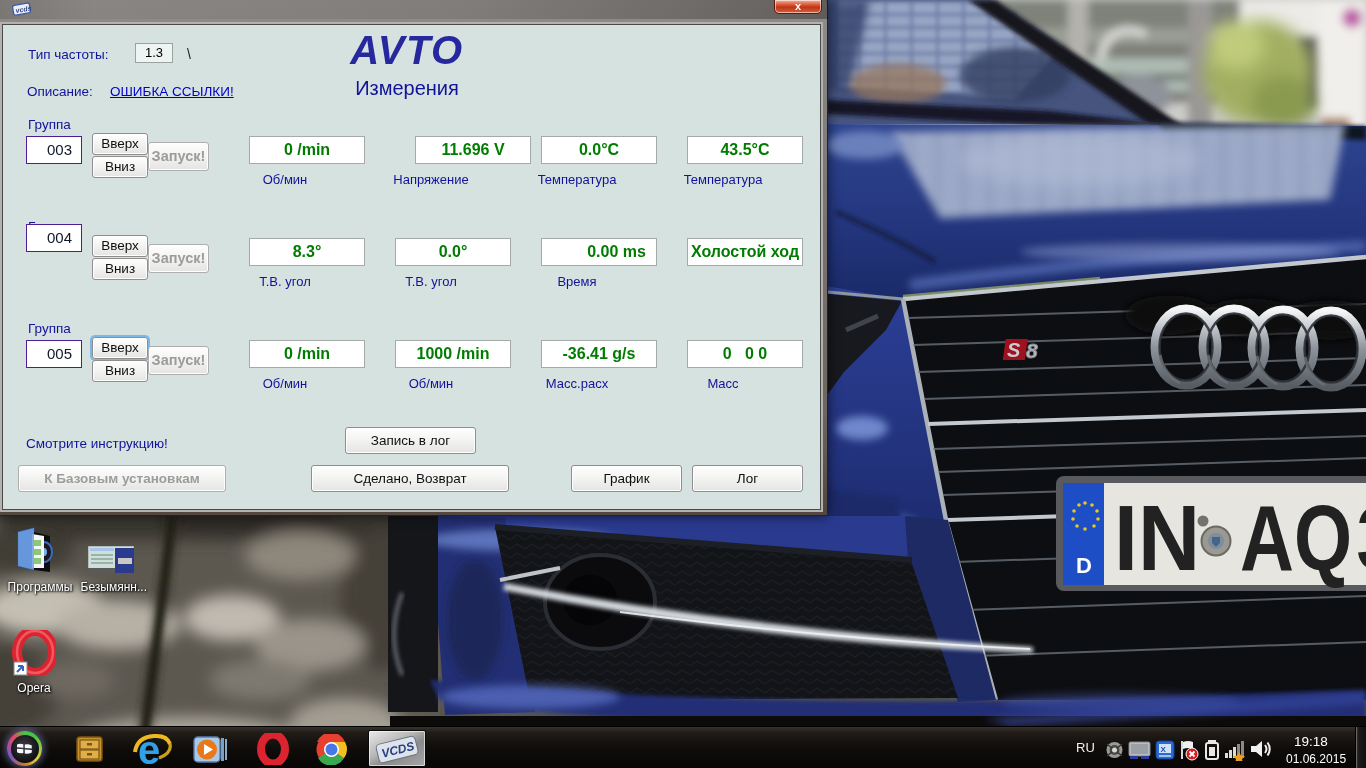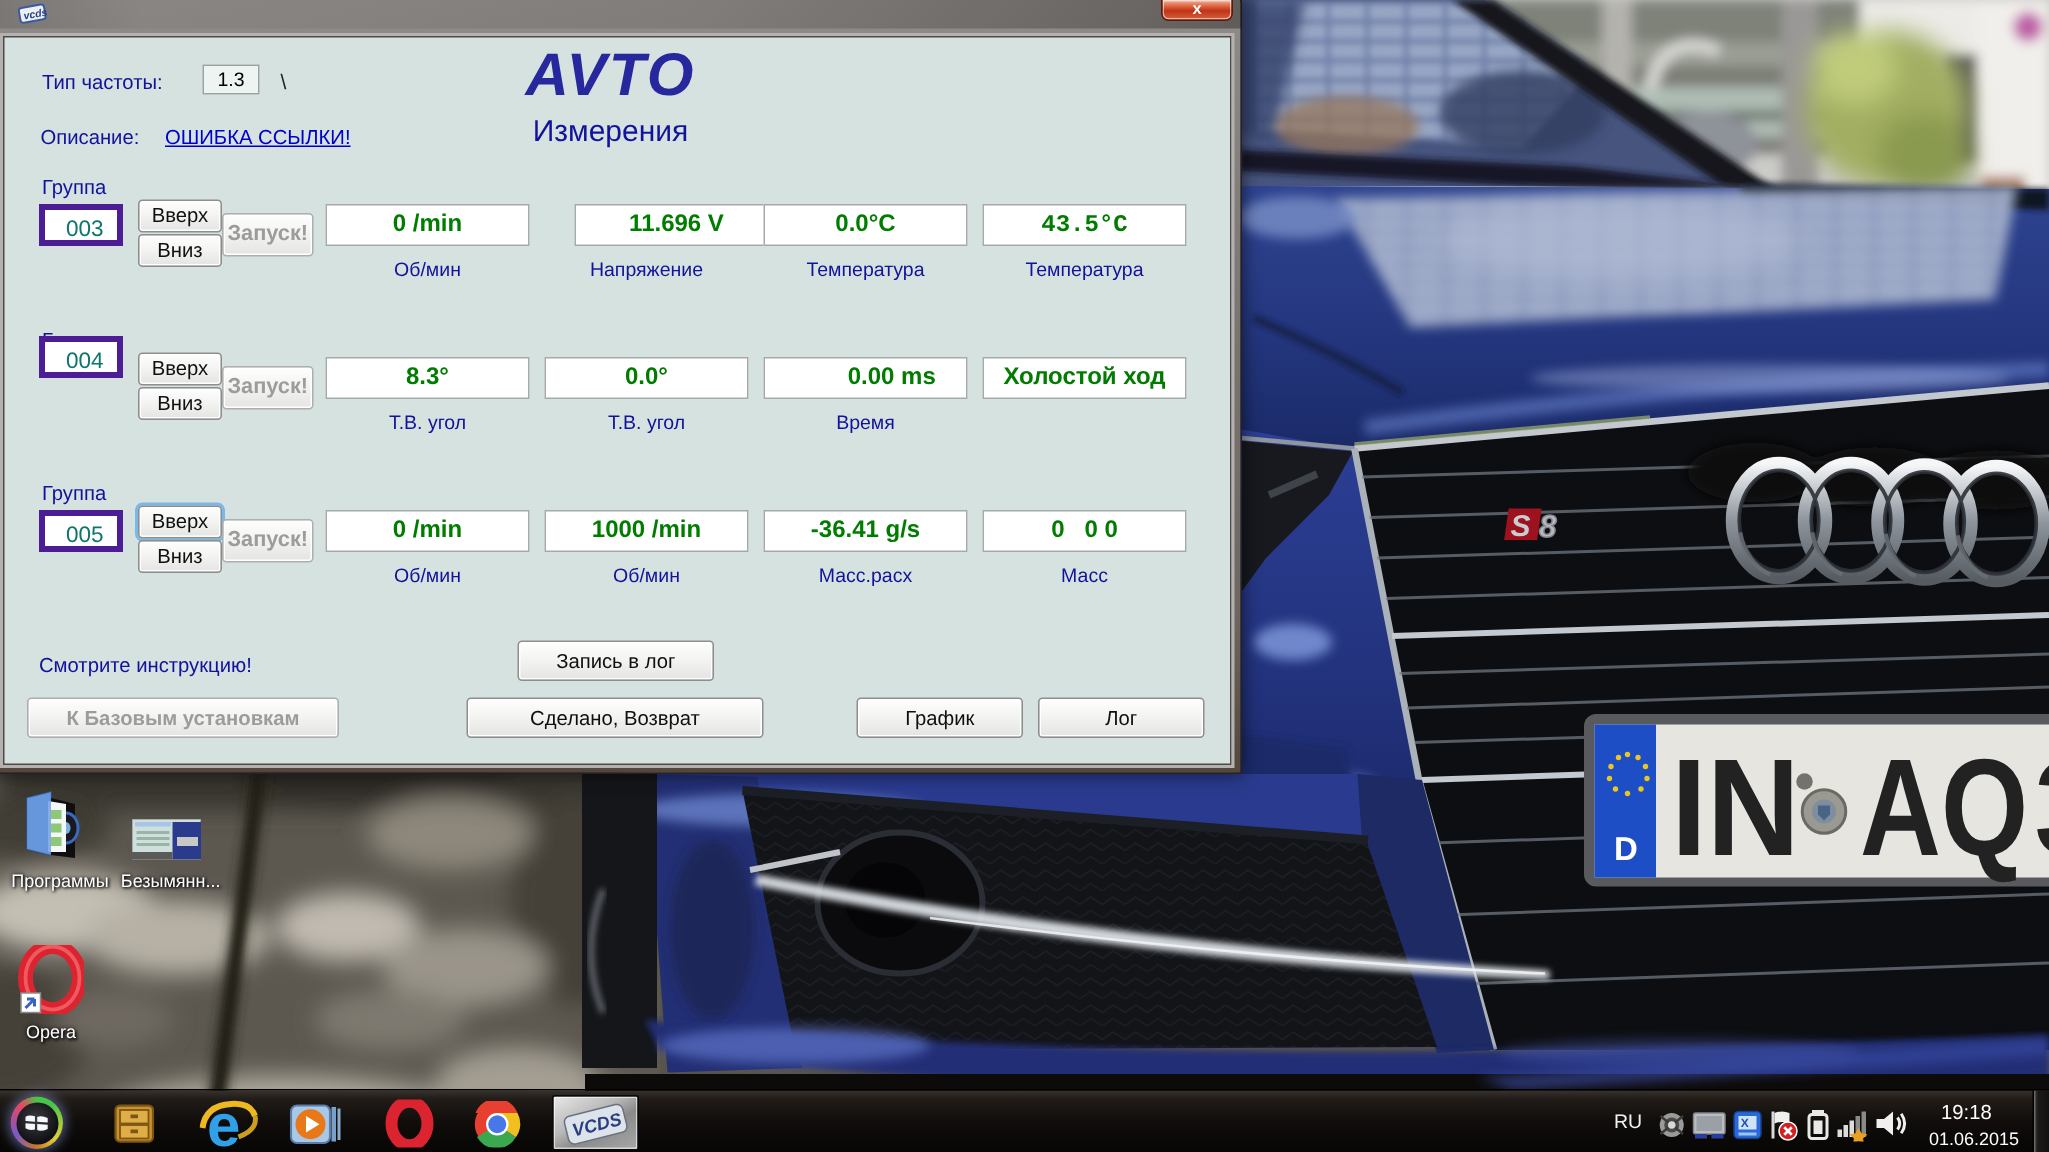--- a/index.html
+++ b/index.html
@@ -14,25 +14,25 @@
        box-shadow:0 0 12px rgba(0,0,0,.6);}
   #titletext{position:absolute;left:51px;top:5px;font-size:12.5px;color:#0a0a0a;white-space:pre;}
   #closebtn{position:absolute;left:780px;top:1px;width:48px;height:15px;
      background:linear-gradient(#f4b5a0 0%,#e06844 30%,#c03317 55%,#d8603a 100%);
      border:1px solid #5f1a10;border-radius:0 0 5px 5px;
      box-shadow:inset 0 0 0 1px rgba(255,255,255,.55);
      color:#fff;font-size:11px;font-weight:bold;text-align:center;line-height:13px;}
   #client{position:absolute;left:8px;top:26px;width:819px;height:486px;
      background:#d5e2df;border:1px solid #4a4a4a;outline:2px solid #b5b1ae;}
   .lbl{position:absolute;font-size:13.5px;color:#12129a;}
-  .vbox{position:absolute;width:136px;height:28px;background:#fff;border:1px solid #a3aaa8;
-        font-size:16px;font-weight:bold;color:#007d00;text-align:center;line-height:26px;}
+  .vbox{position:absolute;width:116px;height:28px;background:#fff;border:1px solid #a3aaa8;
+        font-size:16px;font-weight:bold;color:#007d00;text-align:center;line-height:26px;margin-left:32px;}
   .vlbl{position:absolute;width:136px;text-align:center;font-size:13px;color:#12129a;}
-  .ginp{position:absolute;left:26px;width:56px;height:28px;background:#fff;border:4px solid #4c1d95;
-        font-size:15px;color:#0f766e;text-align:right;padding-right:9px;line-height:26px;}
+  .ginp{position:absolute;left:26px;width:56px;height:28px;background:#fff;border:1px solid #4c1d95;
+        font-size:15px;color:#0f172a;text-align:right;padding-right:9px;line-height:26px;}
   .btn{position:absolute;background:linear-gradient(#fefefe,#f4f4f2 45%,#e4e4e2);
        border:1px solid #8e8e8e;border-radius:3px;color:#101010;
        font-size:13.5px;text-align:center;box-shadow:inset 0 0 0 1px #fff;}
   .sbtn{width:56px;height:22px;line-height:20px;font-size:13.5px;}
   .dis{color:#9c9c9c;border-color:#aeaeae;font-weight:bold;}
   .bigbtn{height:27px;line-height:25px;}
 </style>
 </head>
 <body>
 <div id="scene">
@@ -308,21 +308,21 @@
     <div class="abs" style="left:110px;top:84px;font-size:13.5px;color:#0000cd;text-decoration:underline;">ОШИБКА ССЫЛКИ!</div>
 
     <div class="lbl" style="left:28px;top:117px;">Группа</div>
     <div class="ginp" style="top:136px;">003</div>
     <div class="btn sbtn" style="left:92px;top:133px;">Вверх</div>
     <div class="btn sbtn" style="left:92px;top:156px;">Вниз</div>
     <div class="btn dis" style="left:148px;top:142px;width:61px;height:29px;line-height:27px;font-size:14.5px;">Запуск!</div>
     <div class="vbox" style="left:217px;top:136px;">0 /min</div>
     <div class="vbox" style="left:383px;top:136px;">11.696 V</div>
     <div class="vbox" style="left:509px;top:136px;">0.0°C</div>
-    <div class="vbox" style="left:655px;top:136px;font-family:Liberation Mono, monospace;">43.5°C</div>
+    <div class="vbox" style="left:655px;top:136px;">43.5°C</div>
     <div class="vlbl" style="left:217px;top:172px;">Об/мин</div>
     <div class="vlbl" style="left:363px;top:172px;">Напряжение</div>
     <div class="vlbl" style="left:509px;top:172px;">Температура</div>
     <div class="vlbl" style="left:655px;top:172px;">Температура</div>
 
     <div class="lbl" style="left:28px;top:219px;">Группа</div>
     <div class="ginp" style="top:224px;text-align:right;">004</div>
     <div class="btn sbtn" style="left:92px;top:235px;">Вверх</div>
     <div class="btn sbtn" style="left:92px;top:258px;">Вниз</div>
     <div class="btn dis" style="left:148px;top:244px;width:61px;height:29px;line-height:27px;font-size:14.5px;">Запуск!</div>

